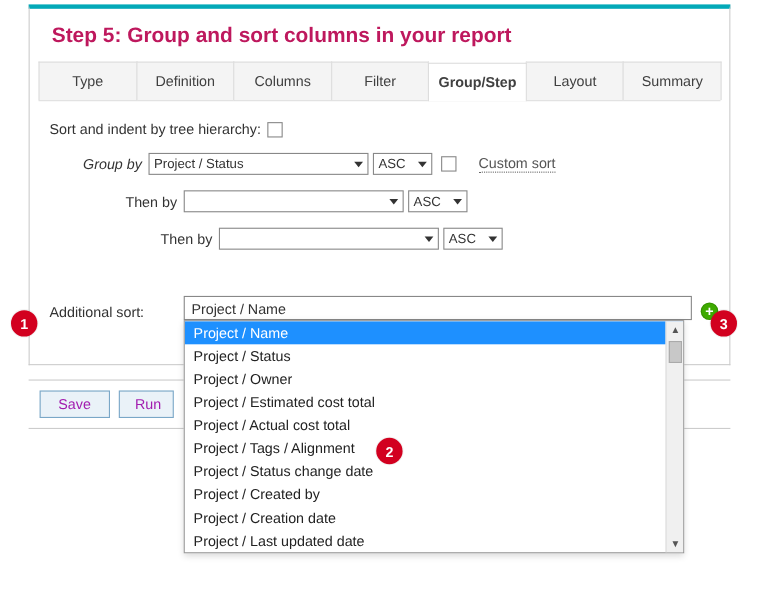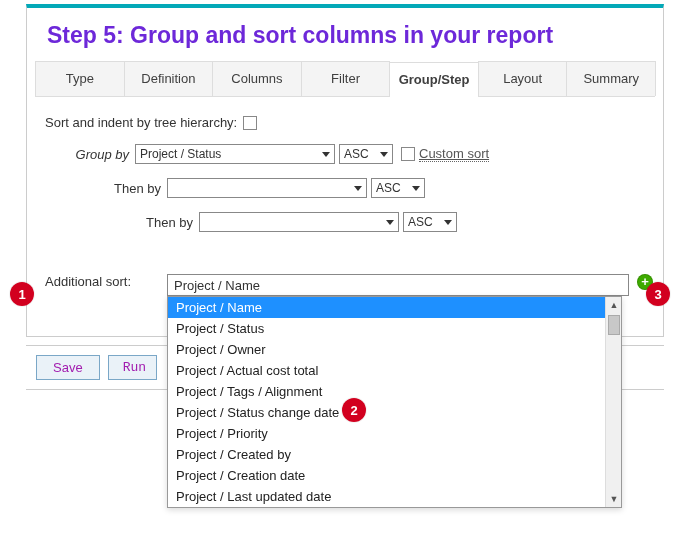--- a/index.html
+++ b/index.html
@@ -17,23 +17,23 @@
     position: absolute;
     left: 26px;
     top: 4px;
     width: 638px;
     border: 1px solid #ccc;
     border-top: 4px solid #03a9b8;
     background: #fff;
     padding-bottom: 40px;
   }
   .step-title {
-    font-size: 23px;
+    font-size: 19px;
     font-weight: 700;
-    color: #6d28d9;
+    color: #be185d;
     padding: 14px 20px 12px;
   }
   .tabbar {
     display: flex;
     border-bottom: 1px solid #ddd;
     margin: 0 8px;
   }
   .tab {
     flex: 1;
     text-align: center;
@@ -95,21 +95,21 @@
   .link-dotted {
     color: #555;
     border-bottom: 1px dotted #666;
     cursor: pointer;
     font-size: 13px;
   }
   .indent1 { margin-left: 38px; }
   .indent2 { margin-left: 70px; }
   .addl-row {
     display: flex;
-    align-items: flex-start;
+    align-items: flex-end;
     margin-top: 42px;
     position: relative;
   }
   .addl-label {
     width: 130px;
     text-align: left;
     padding-left: 8px;
     padding-right: 4px;
     font-size: 13px;
   }
@@ -200,21 +200,21 @@
     background: #fff;
   }
   .btn {
     border: 1px solid #7aa7c7;
     background: #eaf2f8;
     padding: 4px 16px;
     font-size: 13px;
     color: #a21caf;
     cursor: pointer;
   }
-  .btn.run { padding: 4px 10px 4px 14px; font-family: Liberation Mono, monospace; }
+  .btn.run { padding: 4px 10px 4px 14px; }
   .callout {
     position: absolute;
     width: 24px; height: 24px;
     border-radius: 50%;
     background: #d2001f;
     color: #fff;
     font-size: 13px;
     font-weight: 600;
     display: flex;
     align-items: center;
@@ -251,21 +251,21 @@
       <span class="lbl" style="width:60px;font-style:italic;">Group by</span>
       <div class="select" style="width:200px;">
         <span>Project / Status</span>
         <span class="caret"></span>
       </div>
       <div class="select" style="width:54px; margin-left:4px;">
         <span>ASC</span>
         <span class="caret"></span>
       </div>
       <span class="checkbox" style="margin-left:8px;"></span>
-      <span class="link-dotted" style="margin-left:4px;text-decoration:underline;">Custom sort</span>
+      <span class="link-dotted" style="margin-left:20px;">Custom sort</span>
     </div>
 
     <div class="row indent2">
       <span class="lbl" style="width:60px;">Then by</span>
       <div class="select" style="width:200px;">
         <span></span>
         <span class="caret"></span>
       </div>
       <div class="select" style="width:54px; margin-left:4px;">
         <span>ASC</span>
@@ -290,24 +290,24 @@
       <div class="addl-wrap">
         <div class="addl-select">
           <span>Project / Name</span>
           <span class="caret"></span>
         </div>
         <div class="dropdown-panel">
           <div class="dropdown-list" id="dd-list">
               <div class="dropdown-item selected">Project / Name</div>
               <div class="dropdown-item">Project / Status</div>
               <div class="dropdown-item">Project / Owner</div>
+              <div class="dropdown-item">Project / Estimated cost total</div>
               <div class="dropdown-item">Project / Actual cost total</div>
               <div class="dropdown-item">Project / Tags / Alignment</div>
               <div class="dropdown-item">Project / Status change date</div>
-              <div class="dropdown-item">Project / Priority</div>
               <div class="dropdown-item">Project / Created by</div>
               <div class="dropdown-item">Project / Creation date</div>
               <div class="dropdown-item">Project / Last updated date</div>
             </div>
           <div class="scrollbar">
             <div class="scroll-up">▲</div>
             <div class="scroll-thumb"></div>
             <div class="scroll-down" style="position:absolute;bottom:0;">▼</div>
           </div>
         </div>

